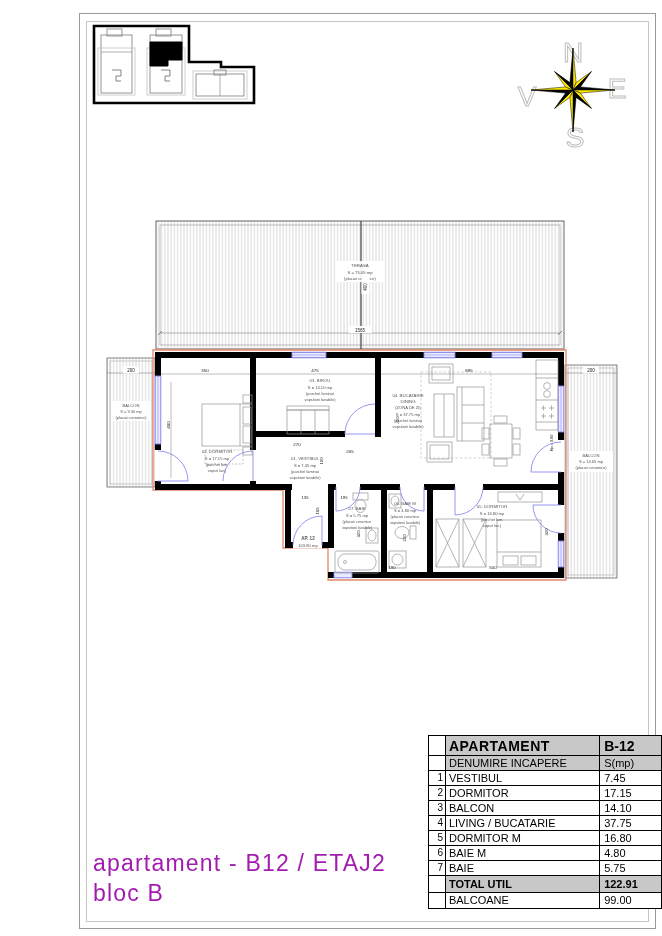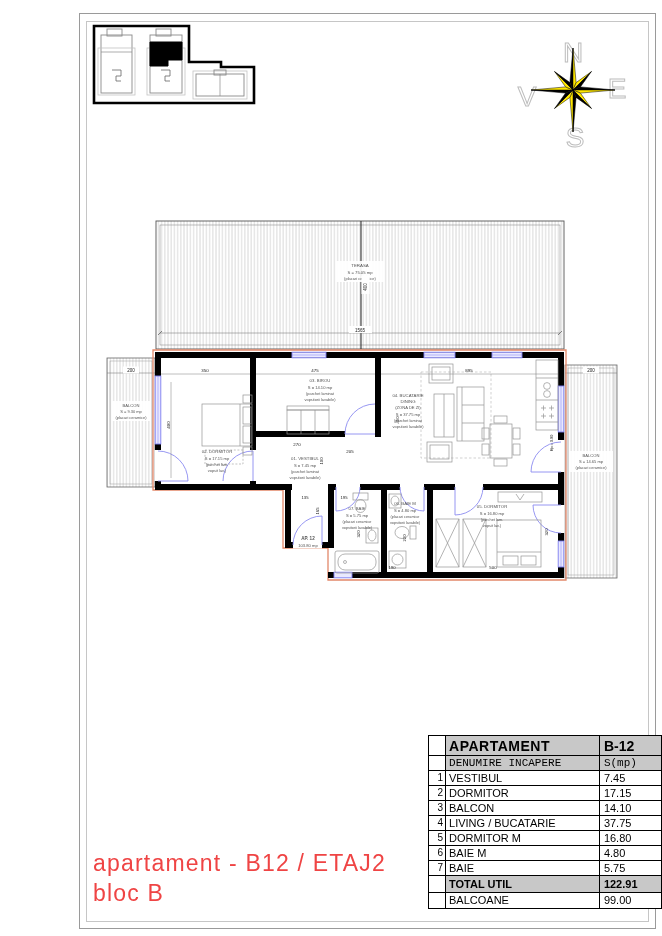--- a/index.html
+++ b/index.html
@@ -3,32 +3,32 @@
 <meta charset="utf-8">
 <style>
   html,body{margin:0;padding:0;background:#fff;}
   .sheet{position:relative;width:662px;height:936px;background:#fff;overflow:hidden;
          font-family:"Liberation Sans",sans-serif;}
   .frame-outer{position:absolute;left:79px;top:13px;width:575px;height:914px;
                border:1px solid #9a9a9a;}
   .frame-inner{position:absolute;left:86px;top:21px;width:561px;height:899px;
                border:1px solid #c6c6c6;}
   svg.drawing{position:absolute;left:0;top:0;width:662px;height:936px;}
-  .title-block{position:absolute;left:93px;top:848px;color:#ef4444;
+  .title-block{position:absolute;left:93px;top:848px;color:#a21caf;
                font-size:23px;letter-spacing:1.2px;line-height:1.32;}
   table.area-table{position:absolute;left:428px;top:735px;border-collapse:collapse;
                    background:#fff;}
   table.area-table td{border:1px solid #000;line-height:1;white-space:nowrap;
                       font-family:"Liberation Sans",sans-serif;}
   td.c-num{width:13px;text-align:right;font-size:10px;padding:0 2px;}
   td.c-lbl{width:152px;text-align:left;font-size:11px;padding:0 3px;}
   td.c-val{width:56px;font-size:11px;padding:0 4px;}
   tr.r-data td{height:14px;}
   tr.r-head td{height:19px;}
-  tr.r-sub td{height:14px;font-family:Liberation Mono, monospace;}
+  tr.r-sub td{height:14px;}
   tr.r-total td{height:16px;}
   tr.r-balc td{height:15px;}
   .bg-gray{background:#c8c8c8;}
   .bold{font-weight:bold;}
   tr.r-head td.c-lbl{font-size:14px;letter-spacing:0.5px;}
   tr.r-head td.c-val{font-size:14px;}
   text{font-family:"Liberation Sans",sans-serif;}
 </style>
 </head>
 <body>

